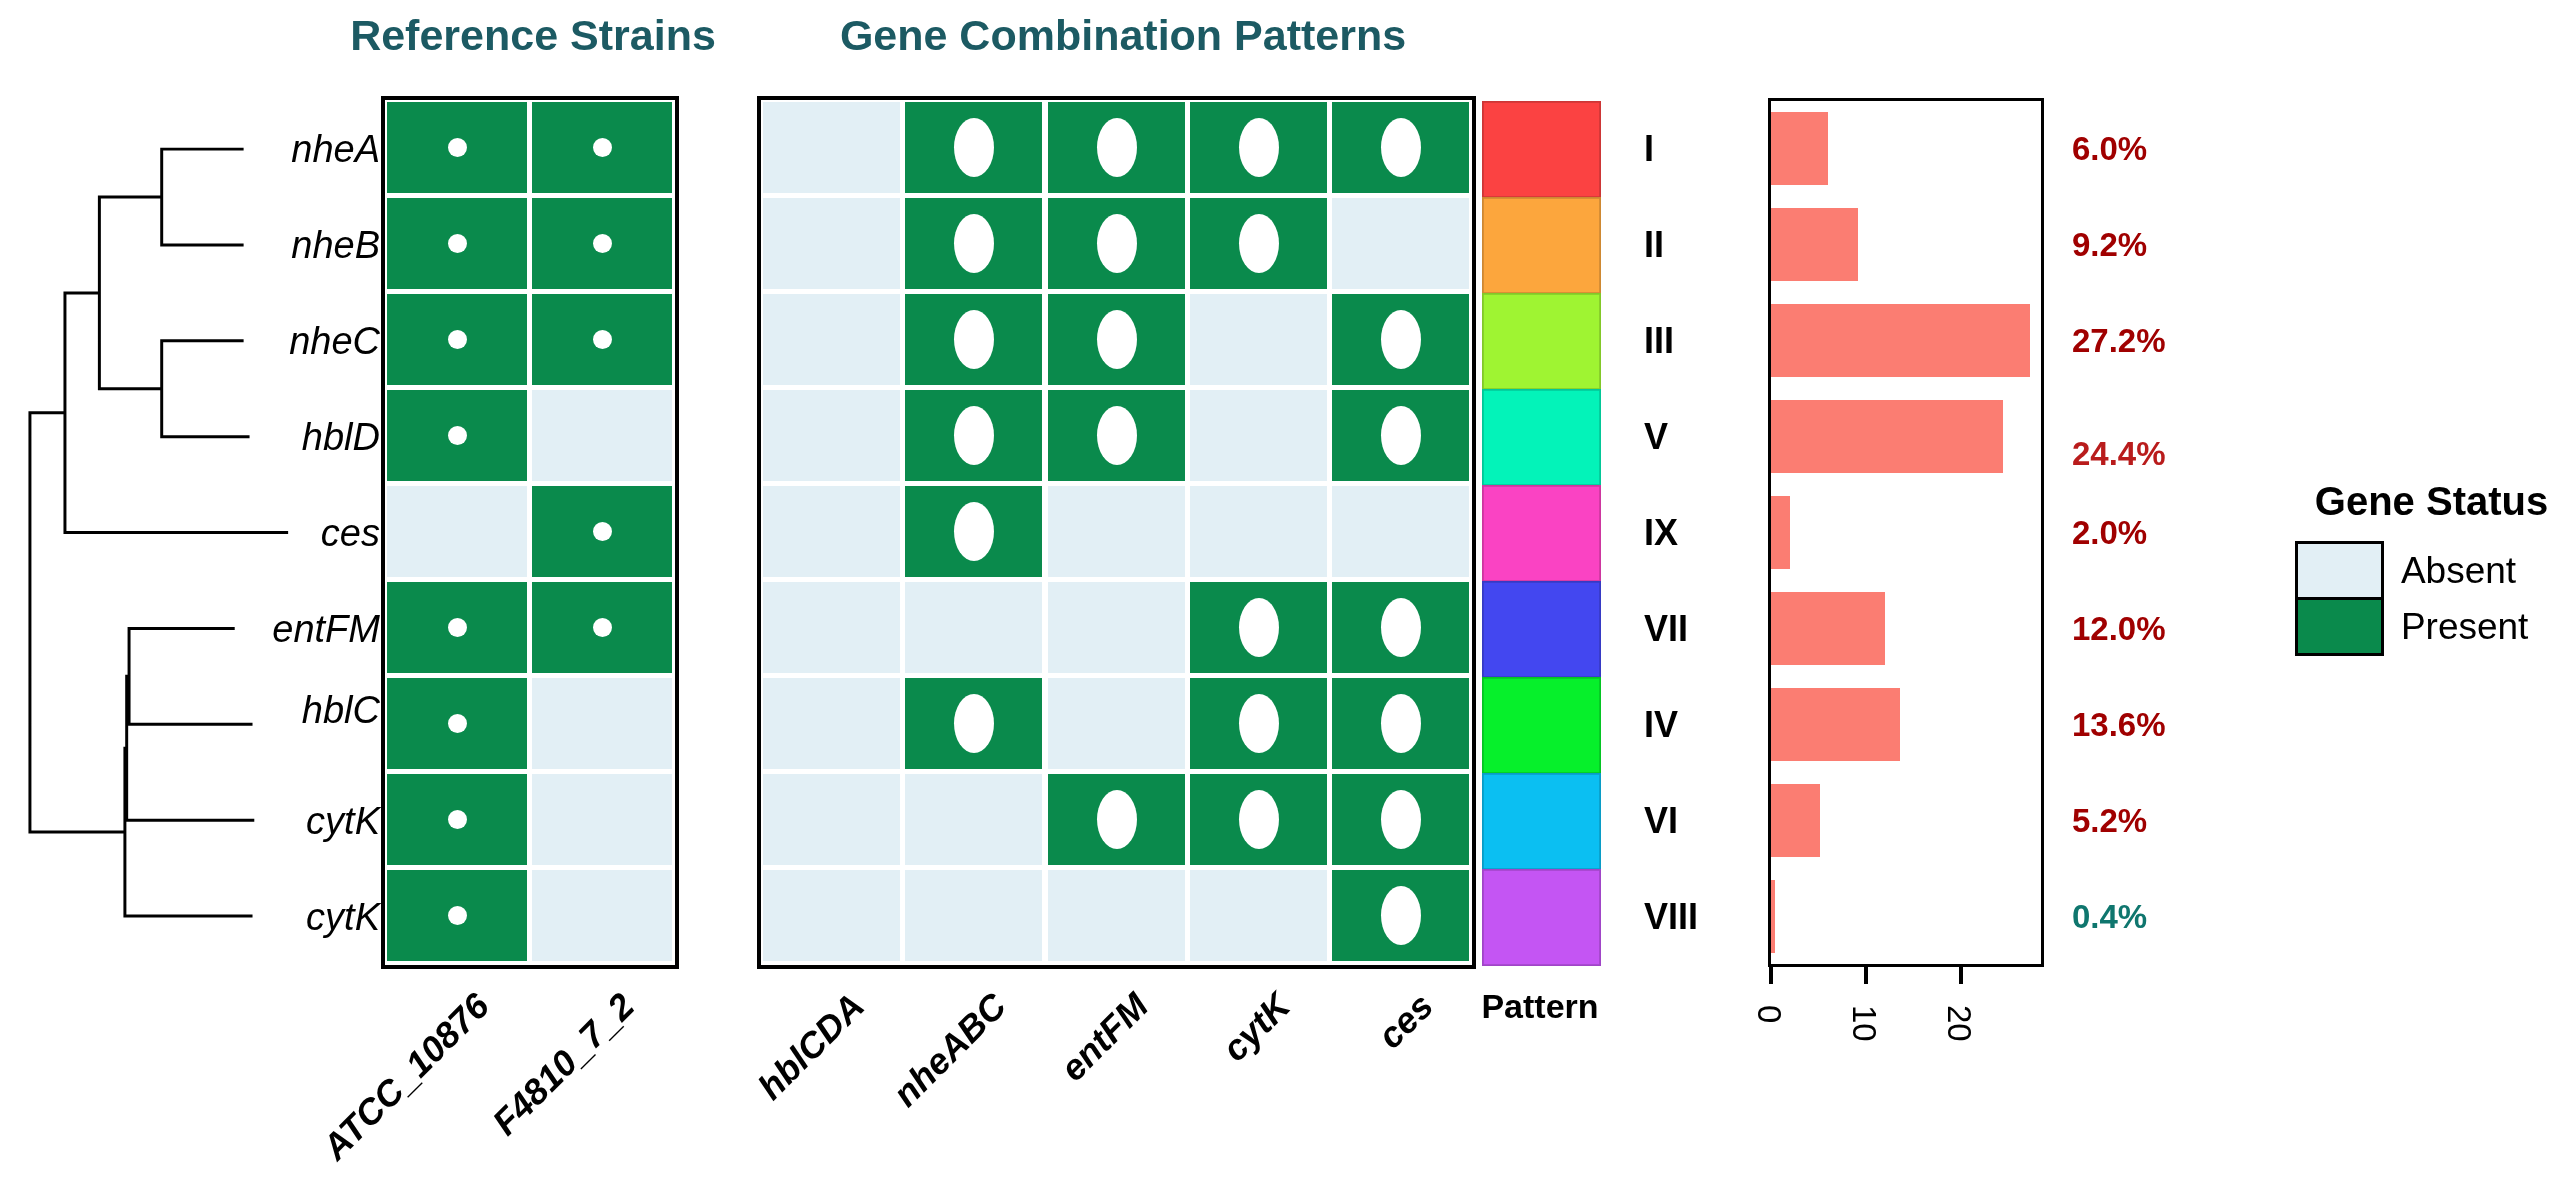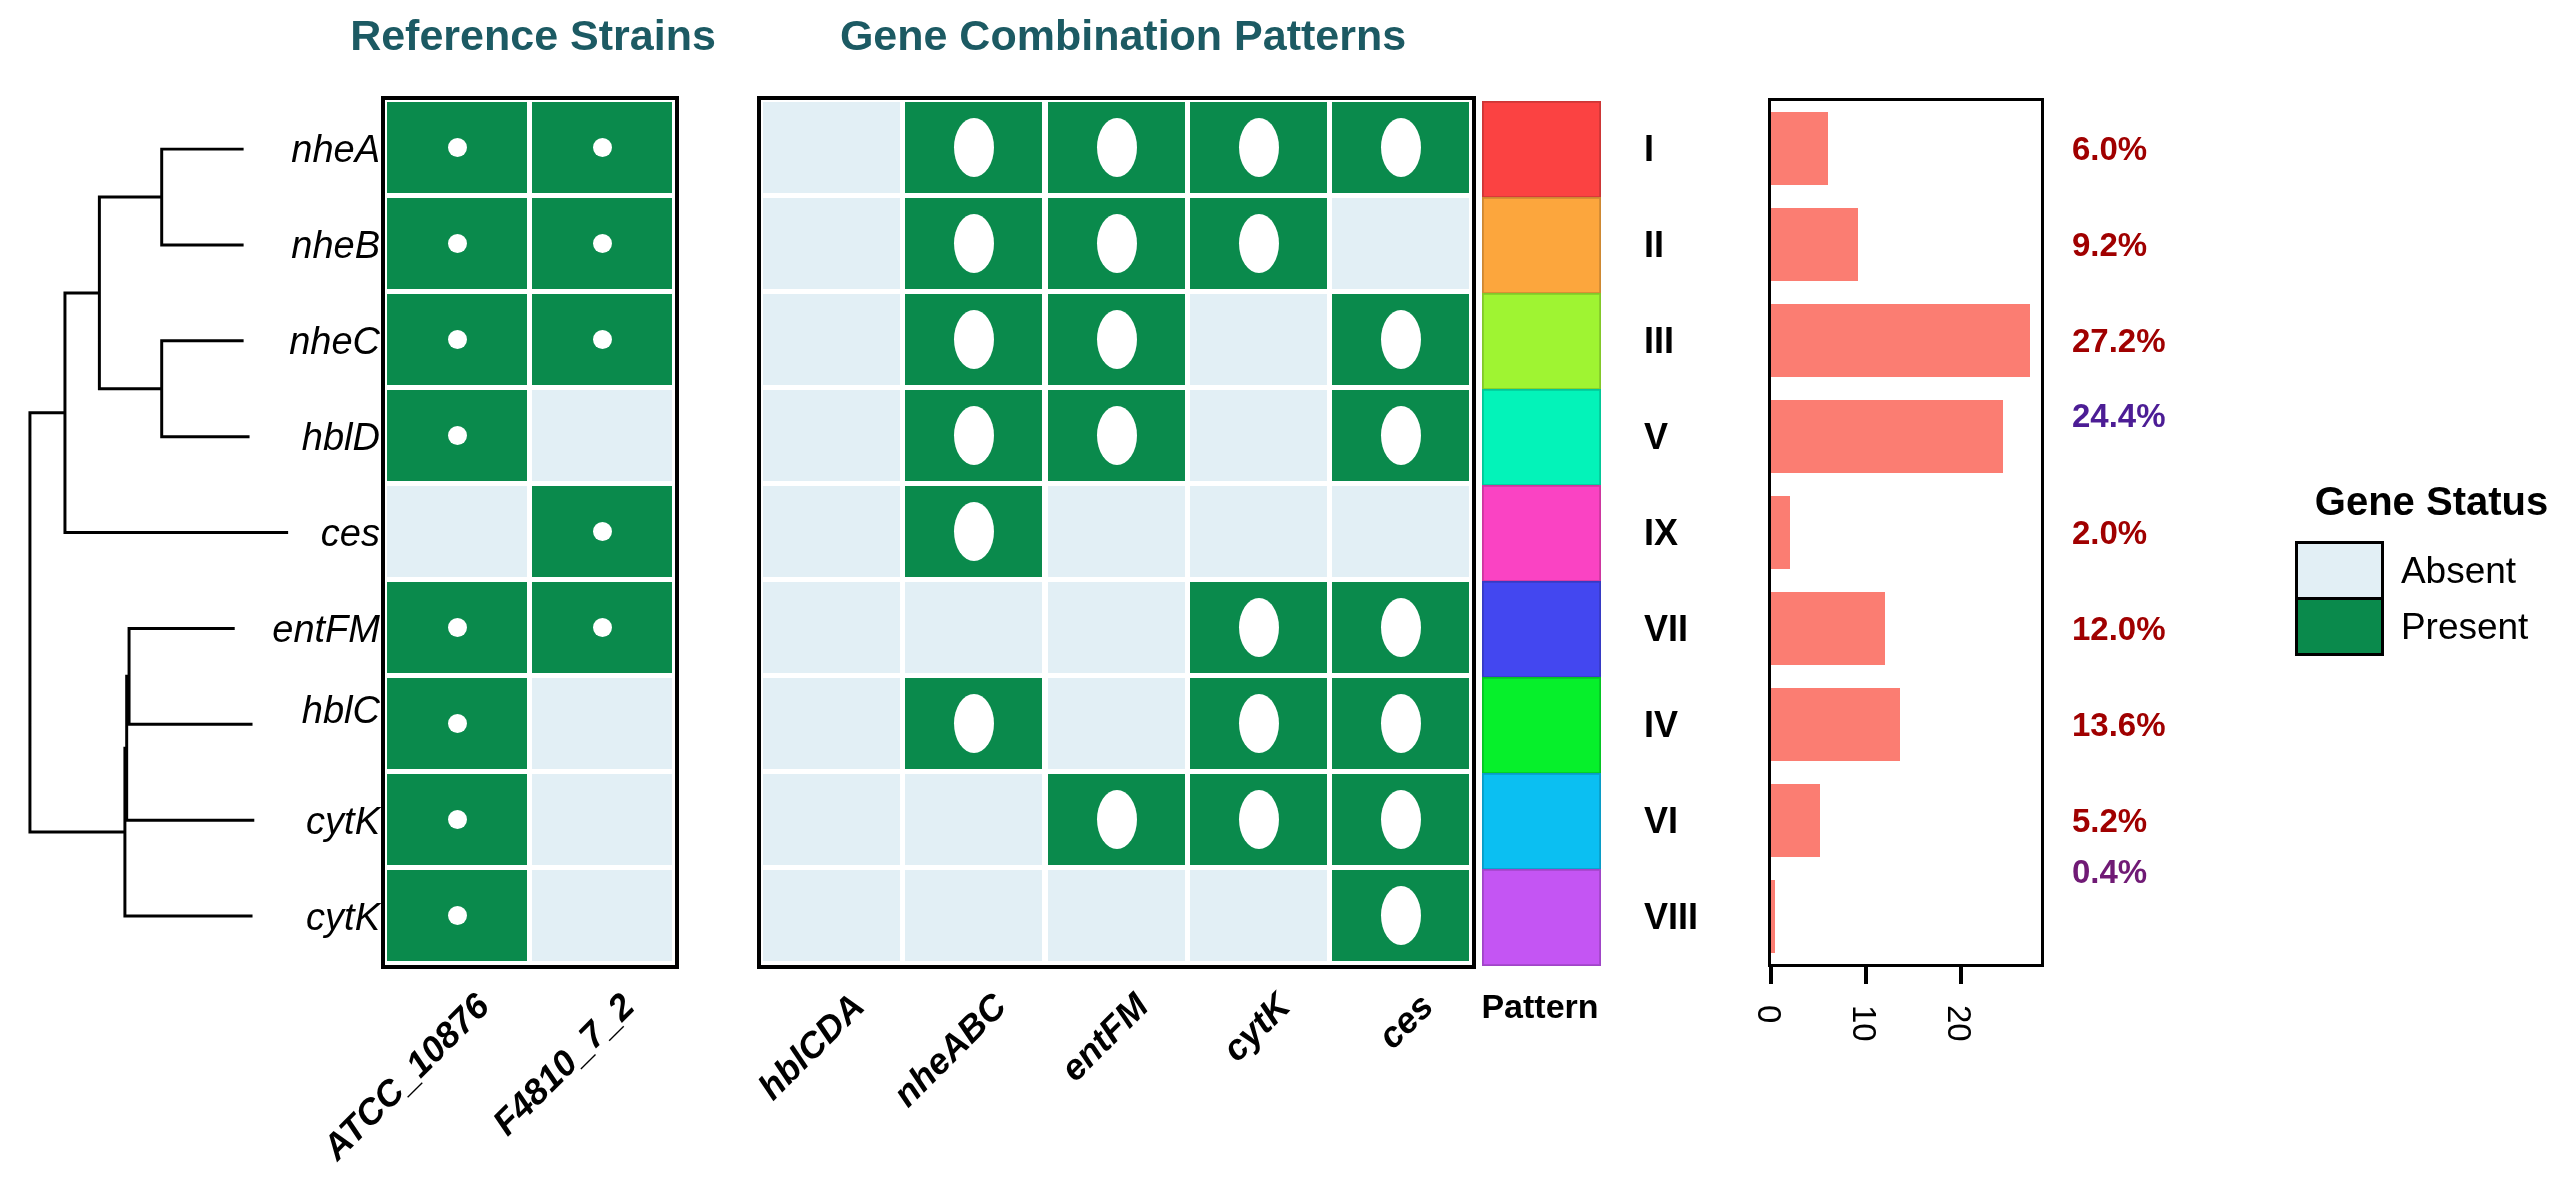--- a/index.html
+++ b/index.html
@@ -251,26 +251,26 @@
   <div id="bar-tick-labels">
       <div class="tick-label" style="left: 1788px;">0</div>
       <div class="tick-label" style="left: 1883px;">10</div>
       <div class="tick-label" style="left: 1978px;">20</div>
     </div>
 
   <div id="pct-labels">
       <div class="pct" style="top: 101px; height: 96px; color: rgb(160, 0, 0);">6.0%</div>
       <div class="pct" style="top: 197px; height: 96px; color: rgb(160, 0, 0);">9.2%</div>
       <div class="pct" style="top: 293px; height: 96px; color: rgb(160, 0, 0);">27.2%</div>
-      <div class="pct" style="top: 368px; height: 96px; color: #4c1d95; text-align: center;">24.4%</div>
+      <div class="pct" style="top: 406px; height: 96px; color: #b91c1c; text-align: center;">24.4%</div>
       <div class="pct" style="top: 485px; height: 96px; color: rgb(160, 0, 0);">2.0%</div>
       <div class="pct" style="top: 581px; height: 96px; color: rgb(160, 0, 0);">12.0%</div>
       <div class="pct" style="top: 677px; height: 96px; color: rgb(160, 0, 0);">13.6%</div>
       <div class="pct" style="top: 773px; height: 96px; color: rgb(160, 0, 0);">5.2%</div>
-      <div class="pct" style="top: 824px; height: 96px; color: #701a75;">0.4%</div>
+      <div class="pct" style="top: 869px; height: 96px; color: #0f766e;">0.4%</div>
     </div>
 
   <div id="ref-col-labels">
       <div class="col-label" style="left: 135px; top: 985px;">ATCC_10876</div>
       <div class="col-label" style="left: 280px; top: 985px;">F4810_7_2</div>
     </div>
   <div id="comb-col-labels">
       <div class="col-label" style="left: 510px; top: 985px;">hblCDA</div>
       <div class="col-label" style="left: 652px; top: 985px;">nheABC</div>
       <div class="col-label" style="left: 794px; top: 985px;">entFM</div>

